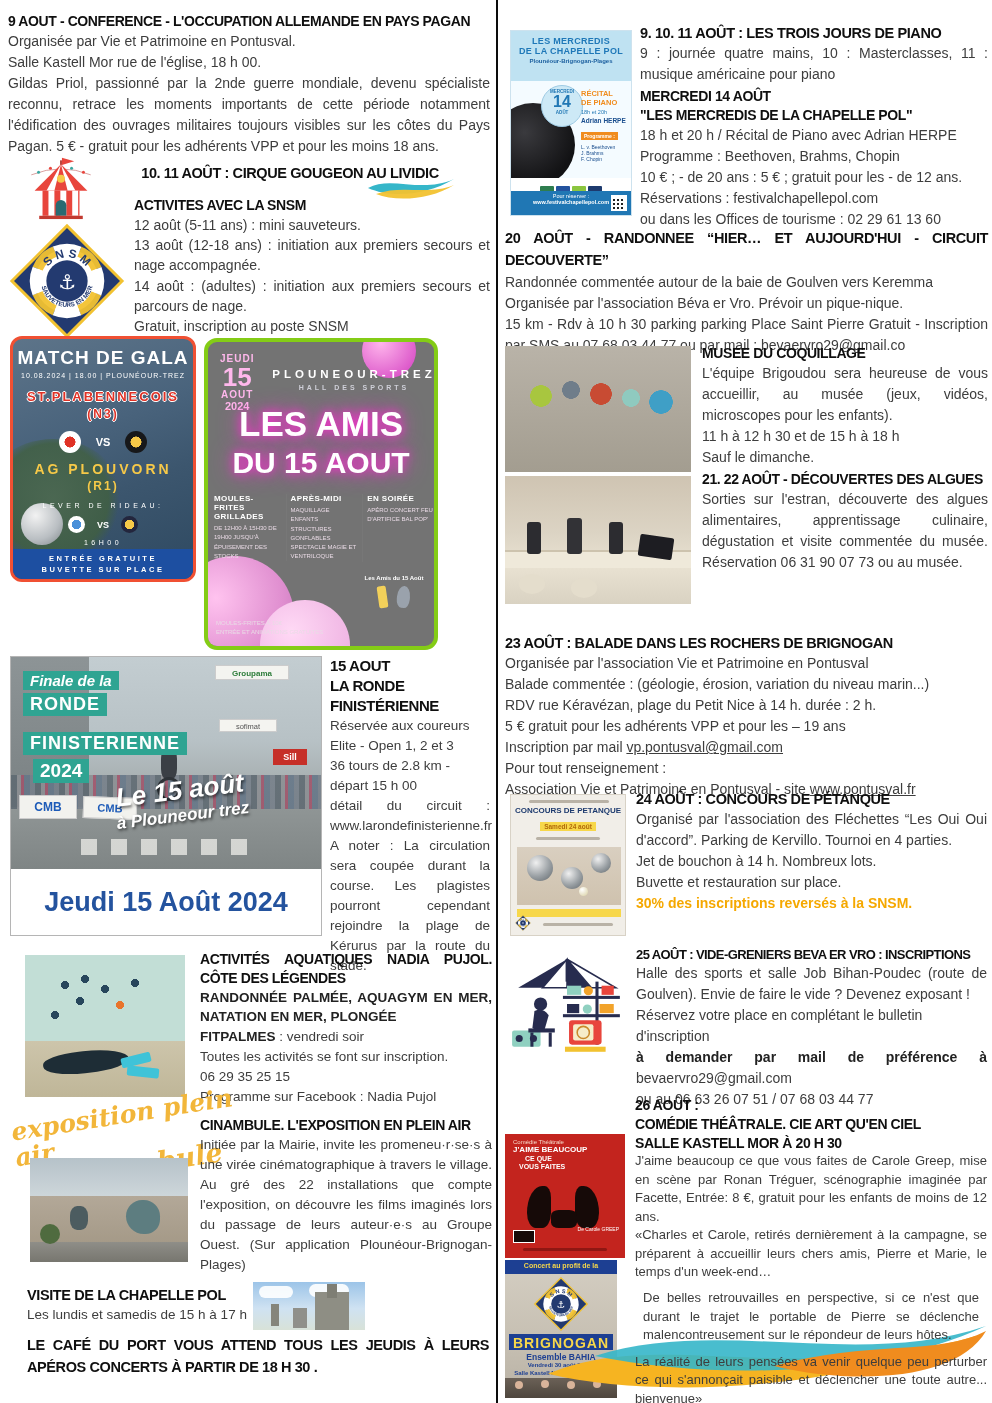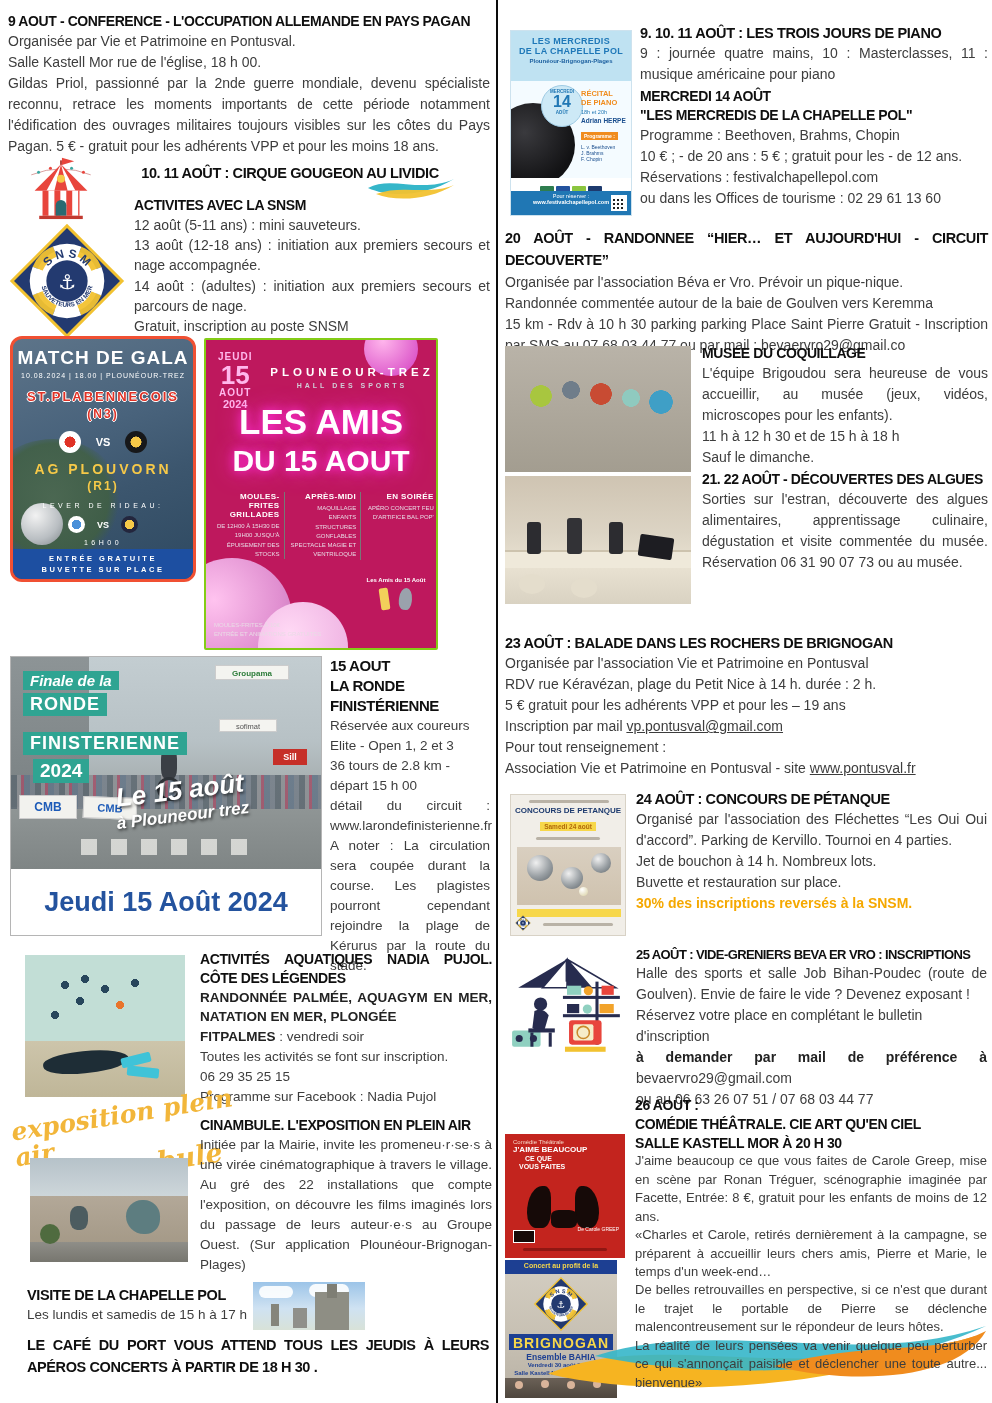--- a/index.html
+++ b/index.html
@@ -20,23 +20,23 @@
  background:linear-gradient(160deg,#5d7489 0%,#49637c 38%,#3c566e 62%,#2e4961 100%)}
 #matchPoster .pitch{position:absolute;left:-30px;bottom:20px;width:140px;height:120px;border-radius:50%;
  background:radial-gradient(circle,#4e6b4a 0%,#41603f 60%,transparent 72%);opacity:.8}
 #matchPoster .ball{position:absolute;left:8px;bottom:34px;width:42px;height:42px;border-radius:50%;
  background:radial-gradient(circle at 35% 30%,#f2f2f2,#b9bec2 60%,#7d8488);}
 .mpt{position:absolute;width:100%;text-align:center;color:#fff}
 .badge{display:inline-block;border-radius:50%}
 #matchFooter{position:absolute;left:0;bottom:0;width:100%;height:30px;background:#1d4fa1;color:#fff;
  font-size:7.5px;font-weight:bold;letter-spacing:2.5px;text-align:center;padding-top:4px;line-height:1.5}
 
-#amisPoster{background:#be185d;border:2px solid #84cc16;border-radius:2px;overflow:hidden}
+#amisPoster{background:#737373;border:4px solid #84cc16;border-radius:13px;overflow:hidden}
 .balloon{position:absolute;border-radius:50%}
-.amcol{float:left;width:33.3%;padding:0 4px;color:#fff;text-align:right}
+.amcol{float:left;width:33.3%;padding:0 4px;color:#fff;text-align:left}
 .amct{font-size:8px;font-weight:800;letter-spacing:.4px;margin-bottom:3px}
 .amcb{font-size:6px;line-height:1.55;color:#e8d9e4}
 
 #rondeBox{border:1px solid #b5b5b5;background:#fff}
 #rondePhoto{position:relative;width:100%;height:212px;overflow:hidden;
  background:linear-gradient(180deg,#c3cdd1 0%,#b7c1c5 40%,#a8b0b2 58%,#9aa0a0 70%,#8f9595 100%)}
 .tealBadge{background:#2fa492;color:#fff;display:inline-block;padding:1px 7px;font-weight:800}
 .sign{position:absolute;background:#f4f4f0;color:#333;font-size:7px;text-align:center;border:1px solid #ccc}
 .crowd{position:absolute;width:100%;height:36px;opacity:.9;
  background:repeating-linear-gradient(90deg,#5f6a72 0 6px,#8c8f93 6px 10px,#a0556b 10px 13px,#667788 13px 19px,#77808a 19px 24px)}
@@ -317,30 +317,31 @@
       <div style="font-size:5.5px">Pour réserver :</div>
       <div style="font-size:5.5px;font-weight:bold">www.festivalchapellepol.com</div>
       <div class="qr"></div>
     </div>
   </div>
   <div class="abs" style="left:640px;top:24px;width:348px">
     <h2 class="h1" style="font-size:14.5px">9. 10. 11 AOÛT : LES TROIS JOURS DE PIANO</h2>
     <p class="b just">9 : journée quatre mains, 10 : Masterclasses, 11 : musique américaine pour piano</p>
     <h2 class="h1" style="margin-top:2px">MERCREDI 14 AOÛT</h2>
     <h2 class="h1">"LES MERCREDIS DE LA CHAPELLE POL"</h2>
+    <p class="b">18 h et 20 h / Récital de Piano avec Adrian HERPE</p>
     <p class="b">Programme : Beethoven, Brahms, Chopin</p>
     <p class="b">10 € ; - de 20 ans : 5 € ; gratuit pour les - de 12 ans.</p>
     <p class="b">Réservations : festivalchapellepol.com</p>
     <p class="b">ou dans les Offices de tourisme : 02 29 61 13 60</p>
   </div>
 
   <section class="abs" style="left:505px;top:228px;width:483px">
     <h2 class="h1 just" style="font-size:14.5px;line-height:1.5">20 AOÛT - RANDONNEE “HIER… ET AUJOURD'HUI - CIRCUIT DECOUVERTE”</h2>
+    <p class="b">Randonnée commentée autour de la baie de Goulven vers Keremma</p>
     <p class="b">Organisée par l'association Béva er Vro.  Prévoir un pique-nique.</p>
-    <p class="b">Randonnée commentée autour de la baie de Goulven vers Keremma</p>
     <p class="b just">15 km - Rdv à 10 h 30 parking parking Place Saint Pierre Gratuit - Inscription par SMS au 07 68 03 44 77 ou par mail : bevaervro29@gmail.co</p>
   </section>
 
   <div class="abs" style="left:505px;top:346px;width:186px;height:258px">
     <div class="abs" style="left:0;top:0;width:100%;height:126px;overflow:hidden;background:linear-gradient(180deg,#b9b3a8,#a8a296);
       background-image:radial-gradient(circle 11px at 36px 50px,#a8c63f 96%,transparent),radial-gradient(circle 11px at 96px 48px,#c84b33 96%,transparent),radial-gradient(circle 12px at 156px 56px,#3f9fc6 96%,transparent),radial-gradient(circle 9px at 66px 44px,#6f7d8a 96%,transparent),radial-gradient(circle 9px at 126px 52px,#8fcabf 96%,transparent),linear-gradient(180deg,#b9b3a8,#a39d90)"></div>
     <div class="abs" style="left:0;top:130px;width:100%;height:128px;overflow:hidden;background:linear-gradient(180deg,#cfc4b2 0%,#dcd4c4 45%,#e9e2d2 70%,#d9d2c2 100%)">
       <div class="abs" style="left:0;top:74px;width:100%;height:18px;background:#efe9da;border-top:2px solid #cdc3ae"></div>
       <div class="abs" style="left:22px;top:46px;width:14px;height:32px;background:#2c2c30;border-radius:3px"></div>
       <div class="abs" style="left:62px;top:42px;width:15px;height:36px;background:#323236;border-radius:3px"></div>
@@ -356,20 +357,21 @@
     <p class="b">11 h à 12 h 30 et de 15 h à 18 h</p>
     <p class="b">Sauf le dimanche.</p>
     <h2 class="h1" style="margin-top:2px">21. 22 AOÛT - DÉCOUVERTES DES ALGUES</h2>
     <p class="b just">Sorties sur l'estran, découverte des algues alimentaires, apprentissage culinaire, dégustation et visite commentée du musée. Réservation 06 31 90 07 73 ou au musée.</p>
   </div>
 
 
   <section class="abs" style="left:505px;top:634px;width:483px">
     <h2 class="h1" style="font-size:14.5px">23 AOÛT : BALADE DANS LES ROCHERS DE BRIGNOGAN</h2>
     <p class="b">Organisée par l'association Vie et Patrimoine en Pontusval</p>
+    <p class="b">Balade commentée : (géologie, érosion, variation du niveau marin...)</p>
     <p class="b">RDV rue Kéravézan, plage du Petit Nice à 14 h. durée : 2 h.</p>
     <p class="b">5 € gratuit pour les adhérents VPP et pour les – 19 ans</p>
     <p class="b"><span>Inscription par mail </span><a class="lnk">vp.pontusval@gmail.com</a></p>
     <p class="b">Pour tout renseignement :</p>
     <p class="b"><span>Association Vie et Patrimoine en Pontusval - site </span><a class="lnk">www.pontusval.fr</a></p>
   </section>
 
   <div id="petPoster" class="abs" style="left:510px;top:794px;width:116px;height:142px">
     <div class="bar" style="margin-top:5px;width:80px;margin-left:18px"></div>
     <div style="font-size:8px;font-weight:800;color:#1d3a6e;margin-top:3px">CONCOURS DE PETANQUE</div>
@@ -466,17 +468,17 @@
     <path d="M8,76 C120,28 260,92 445,36 C300,92 118,102 8,76 Z" fill="#f6b421"></path>
     <path d="M55,58 C180,18 320,72 448,28 C340,78 178,83 55,58 Z" fill="#35b6c9" opacity="0.9"></path>
     <path d="M235,68 C330,42 400,58 448,33 C420,82 318,88 235,68 Z" fill="#f08c1e"></path>
   </svg>
   <div class="abs" style="left:635px;top:1096px;width:352px;z-index:3">
     <h2 class="h1" style="font-size:14px">26 AOÛT :</h2>
     <h2 class="h1" style="font-size:14px">COMÉDIE THÉÂTRALE. CIE ART QU'EN CIEL</h2>
     <h2 class="h1" style="font-size:14px">SALLE KASTELL MOR À 20 H 30</h2>
     <p class="just" style="font-size:13px;color:#3d3d3d;line-height:1.42;margin:0">J'aime beaucoup ce que vous faites de Carole Greep, mise en scène par Ronan Tréguer, scénographie imaginée par Facette, Entrée: 8 €, gratuit pour les enfants de moins de 12 ans.</p>
     <p class="just" style="font-size:13px;color:#3d3d3d;line-height:1.42;margin:0">«Charles et Carole, retirés dernièrement à la campagne, se préparent à accueillir leurs chers amis, Pierre et Marie, le temps d'un week-end…</p>
-    <p class="just" style="font-size:13px;color:#3d3d3d;line-height:1.42;margin:0">De belles retrouvailles en perspective, si ce n'est que durant le trajet le portable de Pierre se déclenche malencontreusement sur le répondeur de leurs hôtes.</p>
+    <p class="just" style="font-size:13px;color:#3d3d3d;line-height:1.42;margin:8px">De belles retrouvailles en perspective, si ce n'est que durant le trajet le portable de Pierre se déclenche malencontreusement sur le répondeur de leurs hôtes.</p>
     <p class="just" style="font-size:13px;color:#3d3d3d;line-height:1.42;margin:0">La réalité de leurs pensées va venir quelque peu perturber ce qui s'annonçait paisible et déclencher une toute autre... bienvenue»</p>
   </div>
 
 </div>
 
 </body></html>

